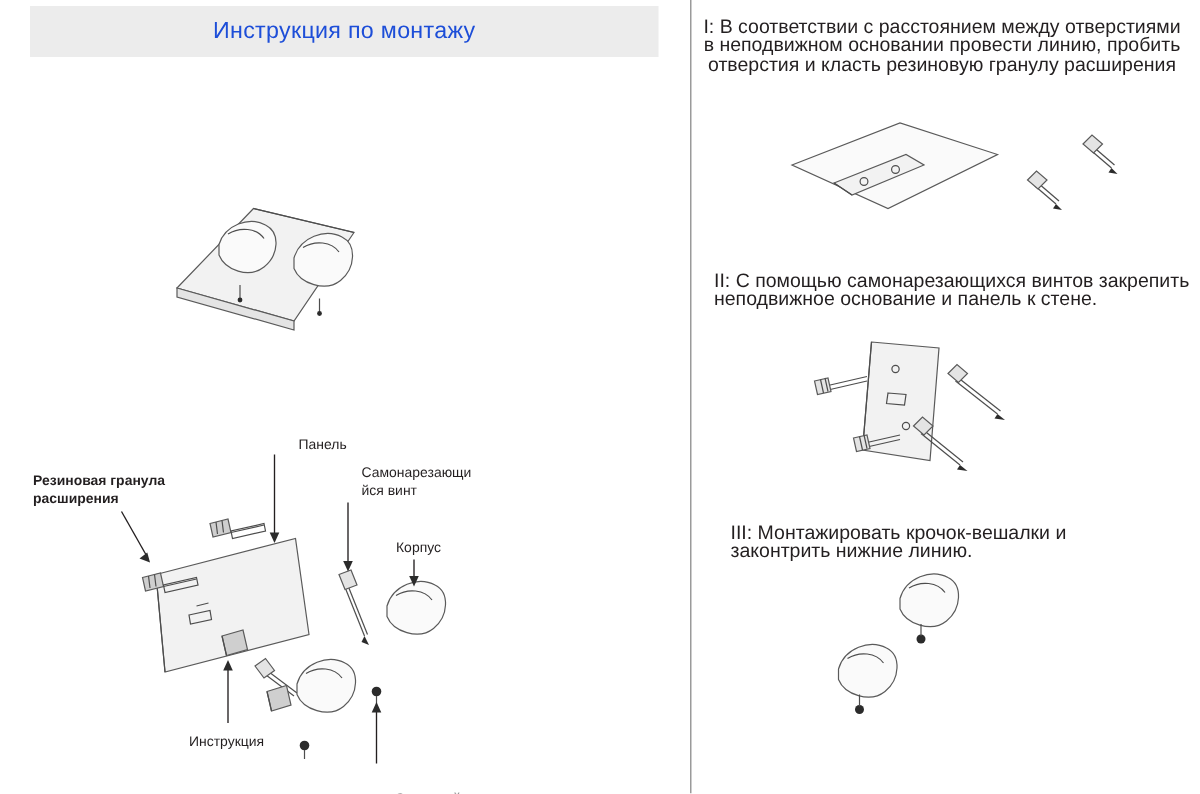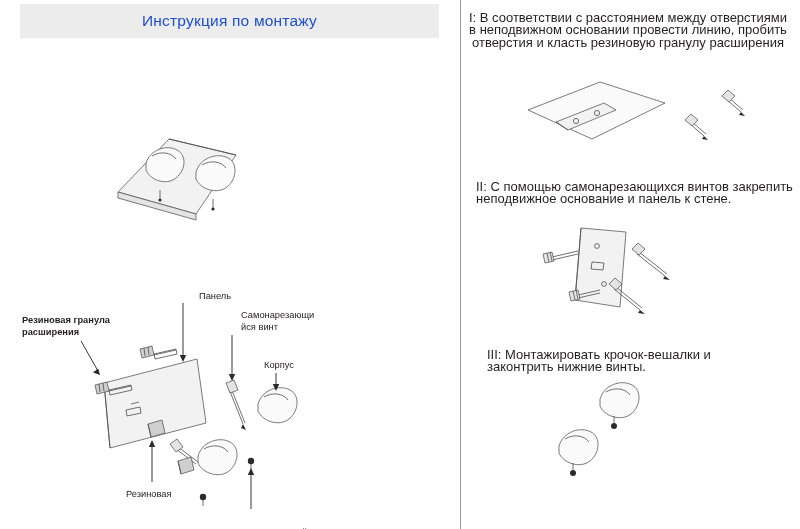--- a/index.html
+++ b/index.html
@@ -254,23 +254,23 @@
   <div class="lbl" style="left:167px; top:290px;padding-left:32px;">Панель</div>
 
   <div class="lbl" style="left:22px; top:314px; width:100px; white-space:pre-line;font-weight:bold;">Резиновая гранула
 расширения</div>
 
   <div class="lbl" style="left:209px; top:309px; width:90px; white-space:pre-line;margin-left:32px;">Самонарезающи
 йся винт</div>
 
   <div class="lbl" style="left:264px; top:359px;text-align:right;">Корпус</div>
 
-  <div class="lbl" style="left:126px; top:488px;">Резиновая</div>
+  <div class="lbl" style="left:126px; top:488px;">Инструкция</div>
 
   <div class="lbl" style="left:224px; top:526px;margin-left:40px;">Запорный винт</div>
 
   <div class="step" style="left:468px; top:12px; width:320px; text-align:center;">I: В соответствии с расстоянием между отверстиями в неподвижном основании провести линию, пробить отверстия и класть резиновую гранулу расширения</div>
 
   <div class="step" style="left:476px; top:181px; width:320px; text-align:left;">II: С помощью самонарезающихся винтов закрепить неподвижное основание и панель к стене.</div>
 
-  <div class="step" style="left:487px; top:349px; width:255px; text-align:left;">III: Монтажировать крочок-вешалки и законтрить нижние винты.</div>
+  <div class="step" style="left:487px; top:349px; width:255px; text-align:left;">III: Монтажировать крочок-вешалки и законтрить нижние линию.</div>
 
 </div>
 
 </body></html>

